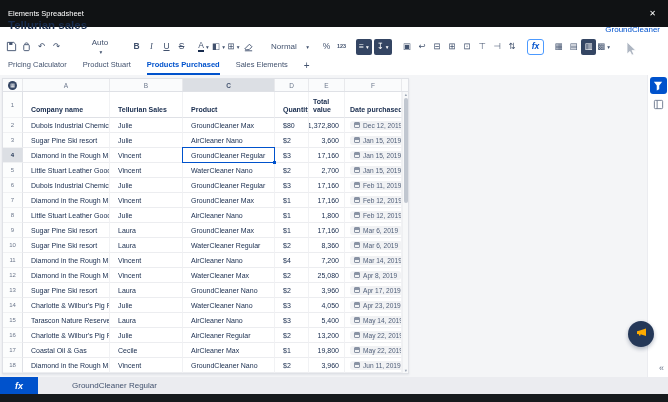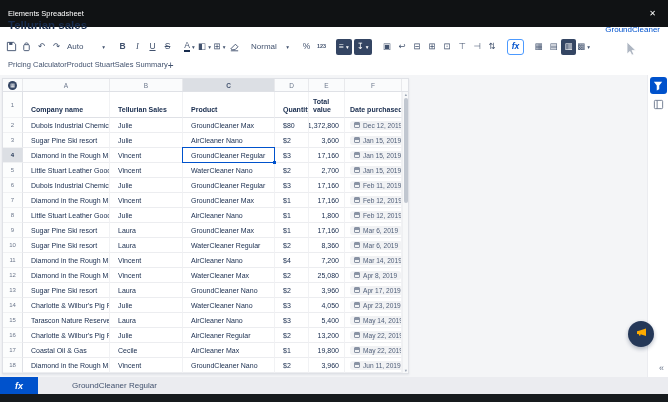--- a/index.html
+++ b/index.html
@@ -28,21 +28,21 @@
   .ti.dark2 { background:#344563; color:#fff; }
   .ti.fxb { border:1px solid #4C9AFF; color:#0052CC; font-style:italic; font-weight:700; padding:0 4px; border-radius:3px; }
   .ig.b { font-weight:700; }
   .ig.i { font-style:italic; font-family:"Liberation Serif", serif; }
   .ig.u { text-decoration:underline; }
   .ig.strike { text-decoration:line-through; }
   .ig.acolor { border-bottom:2px solid #172B4D; line-height:1.05; }
   .ig.small { font-size:5.5px; font-weight:700; }
 
   
-  .tabsbar { position:absolute; top:57px; left:0; width:668px; height:18px; display:flex; gap:0;
+  .tabsbar { position:absolute; top:57px; left:0; width:668px; height:18px; display:flex; gap:16px;
              padding:0 8px; align-items:flex-end; background:#fff; }
   .tab { font-size:7.5px; color:#42526E; padding-bottom:4px; border-bottom:2px solid transparent; cursor:pointer; white-space:nowrap; }
   .tab.active { color:#0052CC; border-bottom-color:#0052CC; font-weight:700; }
   .tab.add { font-size:10px; color:#42526E; padding-bottom:2px; }
 
   
   .sheetarea { position:absolute; top:75px; left:0; width:668px; height:302px; background:#F4F5F7; }
   .grid-card { position:absolute; left:2px; top:3px; width:407px; height:296px; background:#fff;
                border:1px solid #DFE1E6; box-shadow:0 1px 2px rgba(9,30,66,.08); }
   .hdr-strip { display:flex; height:13px; background:#FAFBFC; border-bottom:1px solid #DFE1E6; }
@@ -134,21 +134,21 @@
             <path d="M4 4c0-2.6 4-2.6 4 0" fill="none" stroke="#42526E"></path>
           </svg>
         </span>
       </div>
       <div class="ti">
         <span class="ig ">↶</span>
       </div>
       <div class="ti">
         <span class="ig ">↷</span>
       </div>
-      <div class="ti dd" style="margin-left: 0;">
+      <div class="ti dd" style="margin-left: 14px; flex-direction: column;">
         <span class="ig ">Auto</span>
         <span class="caret">▾</span>
       </div>
       <div class="ti" style="margin-left: 7px;">
         <span class="ig b">B</span>
       </div>
       <div class="ti">
         <span class="ig i">I</span>
       </div>
       <div class="ti">
@@ -170,21 +170,21 @@
         <span class="caret">▾</span>
       </div>
       <div class="ti">
         <span class="ig">
           <svg width="11" height="11" viewBox="0 0 12 12">
             <path d="M2 8.5l5-5 2.8 2.8-3.2 3.2H3.5z" fill="none" stroke="#42526E"></path>
             <line x1="2" y1="10.7" x2="10" y2="10.7" stroke="#42526E"></line>
           </svg>
         </span>
       </div>
-      <div class="ti dd" style="margin-left: 6px;">
+      <div class="ti dd" style="margin-left: 12px;">
         <span class="ig ">Normal</span>
         <span class="caret">▾</span>
       </div>
       <div class="ti" style="margin-left: 7px;">
         <span class="ig ">%</span>
       </div>
       <div class="ti">
         <span class="ig small">123</span>
       </div>
       <div class="ti dark" style="margin-left: 7px;">
@@ -233,21 +233,22 @@
       </div>
       <div class="ti">
         <span class="ig ">▩</span>
         <span class="caret">▾</span>
       </div>
     </div>
 
   <div class="tabsbar">
     <span class="tab">Pricing Calculator</span>
     <span class="tab">Product Stuart</span>
-    <span class="tab">Sales Summary</span>
+    <span class="tab active">Products Purchased</span>
+    <span class="tab">Sales Elements</span>
     <span class="tab add">+</span>
   </div>
 
   <div class="sheetarea">
     <div class="grid-card">
       <div class="hdr-strip">
         <div class="ch corner w-gut">
           <span class="sa-circle">▦</span>
         </div>
       <div class="ch w0">A</div>

